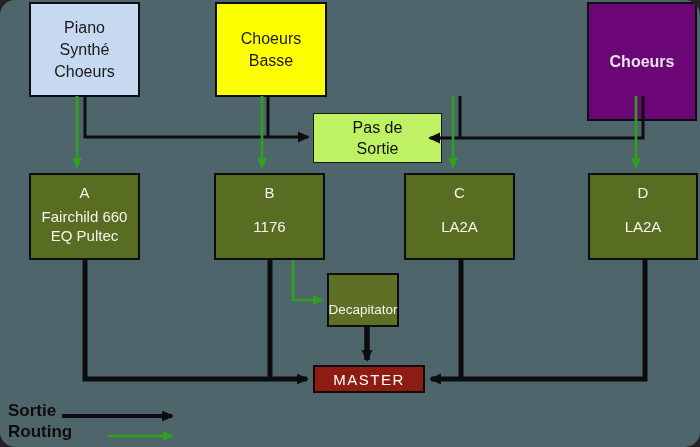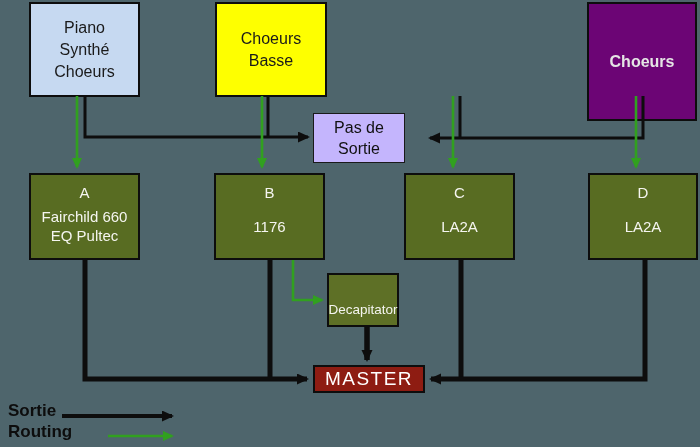--- a/index.html
+++ b/index.html
@@ -1,45 +1,46 @@
 <!DOCTYPE html>
 <html><head>
 <meta charset="utf-8">
 <style>
   html,body{margin:0;padding:0;background:#222;}
   .canvas{
     position:relative;width:700px;height:447px;overflow:hidden;
     background:#4e656c;
     font-family:"Liberation Sans", sans-serif;
+    border-radius:15px;
   }
   .box{
     position:absolute;box-sizing:border-box;border:2px solid #0d0d0d;
     display:flex;flex-direction:column;align-items:center;justify-content:center;
     text-align:center;line-height:22px;font-size:16px;
   }
   .src-piano{left:29px;top:2px;width:111px;height:95px;background:#c6d9f1;color:#1a1a1a;}
   .src-batterie{left:215px;top:2px;width:112px;height:95px;background:#feff00;color:#1a1a1a;}
   .src-guitares{left:403px;top:2px;width:112px;height:95px;background:#ee9640;color:#1a1a1a;}
   .src-choeurs{left:587px;top:2px;width:110px;height:119px;background:#6c0575;color:#e5e5e5;font-weight:bold;}
   .no-output{
-    left:313px;top:113px;width:92px;height:50px;background:#c4b5fd;color:#111;
+    left:313px;top:113px;width:129px;height:50px;background:#bef264;color:#111;
     border:1px solid #1a1a1a;font-size:16px;line-height:21px;
   }
   .bus{width:111px;height:87px;top:173px;background:#586c22;color:#f5f5f0;
     justify-content:flex-start;font-size:15px;line-height:19px;}
   .bus-a{left:29px;} .bus-b{left:214px;} .bus-c{left:404px;} .bus-d{left:588px;width:110px;}
   .bus-letter{margin-top:8px;}
   .bus-devices{flex:1;display:flex;flex-direction:column;justify-content:center;padding-bottom:8px;}
   .decap{
     left:327px;top:273px;width:72px;height:54px;background:#5e7026;color:#f5f5f0;
     justify-content:flex-end;font-size:13.5px;padding-bottom:4px;
   }
   .master{
     left:313px;top:365px;width:112px;height:28px;background:#8e1c12;color:#ffffff;
-    font-size:19px;letter-spacing:1.5px;
+    font-size:15px;letter-spacing:1.5px;justify-content:flex-end;
   }
   .legend-label{
     position:absolute;color:#0d0d0d;font-size:17px;font-weight:bold;line-height:18px;
   }
   .legend-sortie{left:8px;top:402px;}
   .legend-routing{left:8px;top:423px;}
   svg.wires{position:absolute;left:0;top:0;pointer-events:none;}
 </style>
 </head>
 <body>

